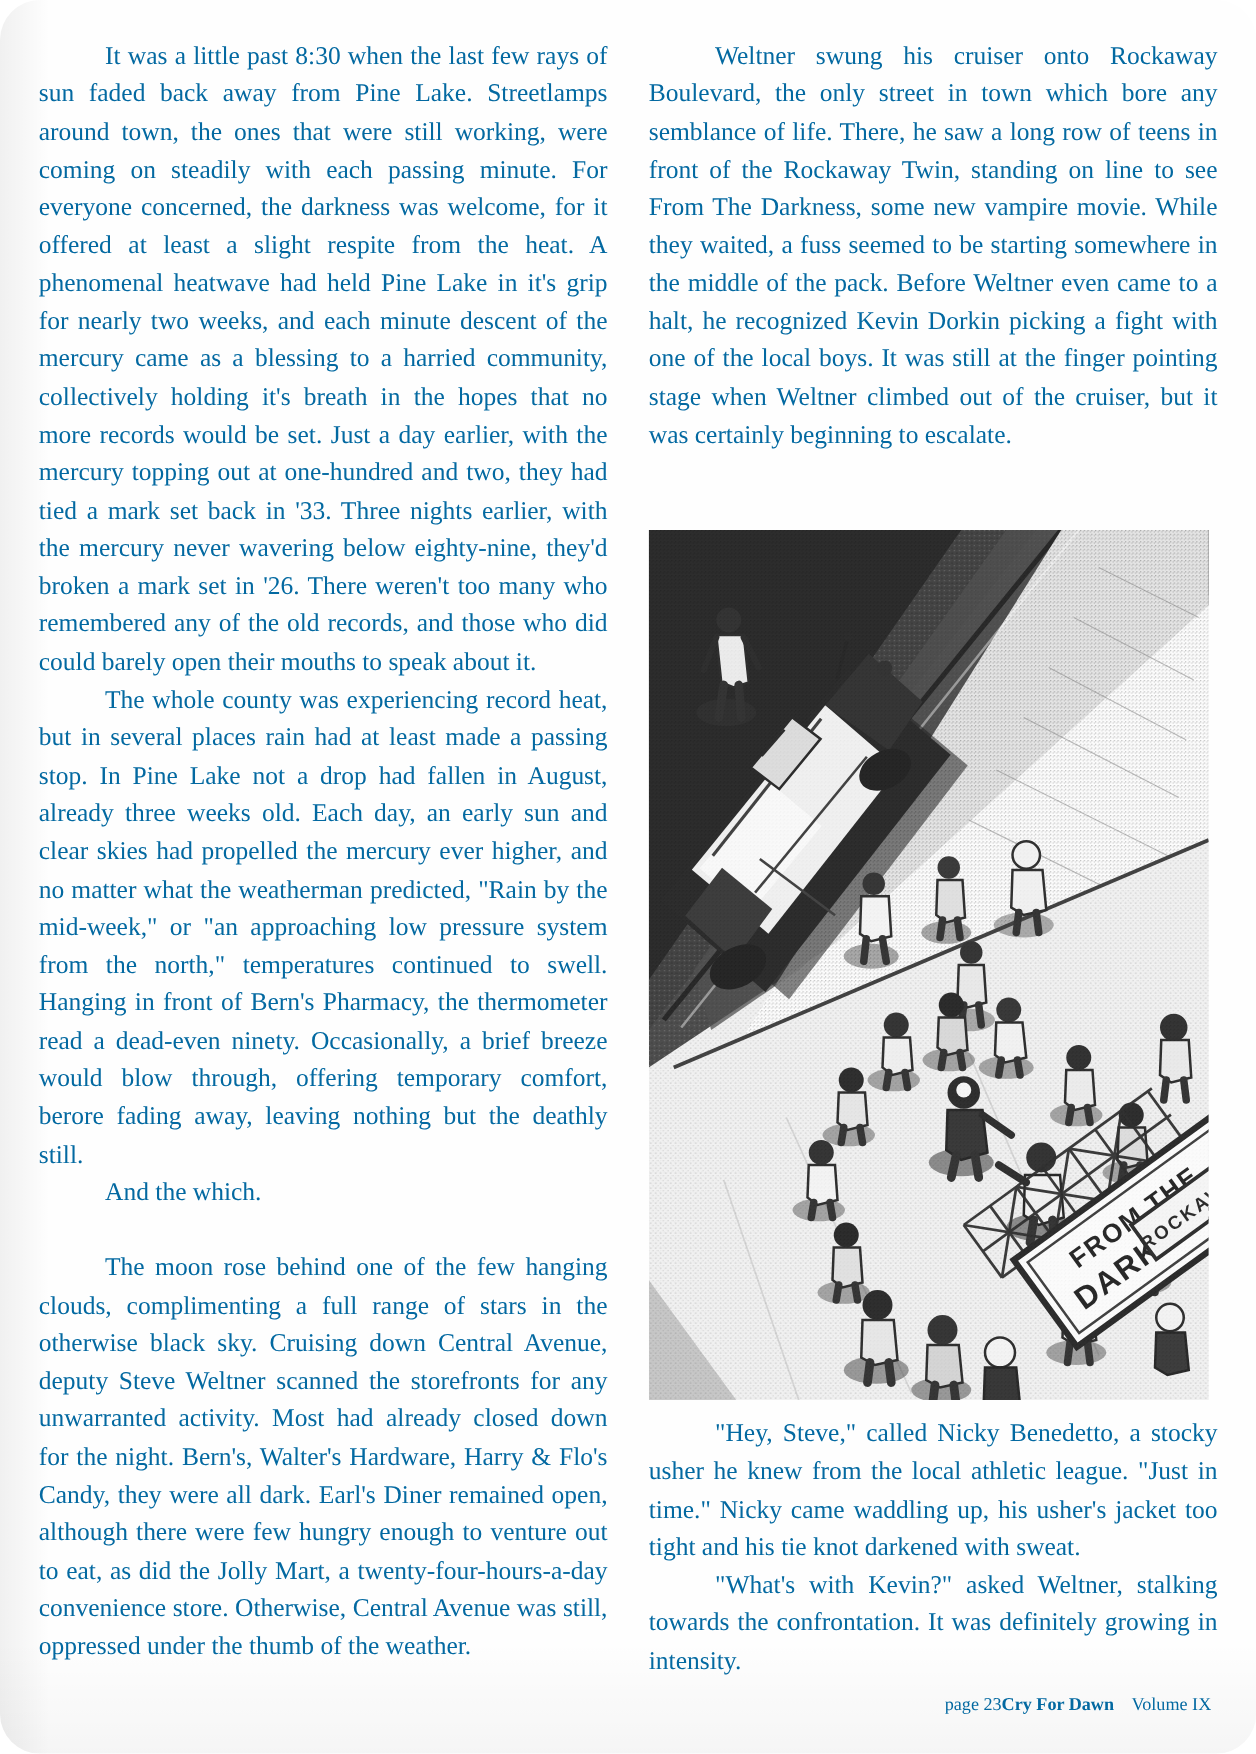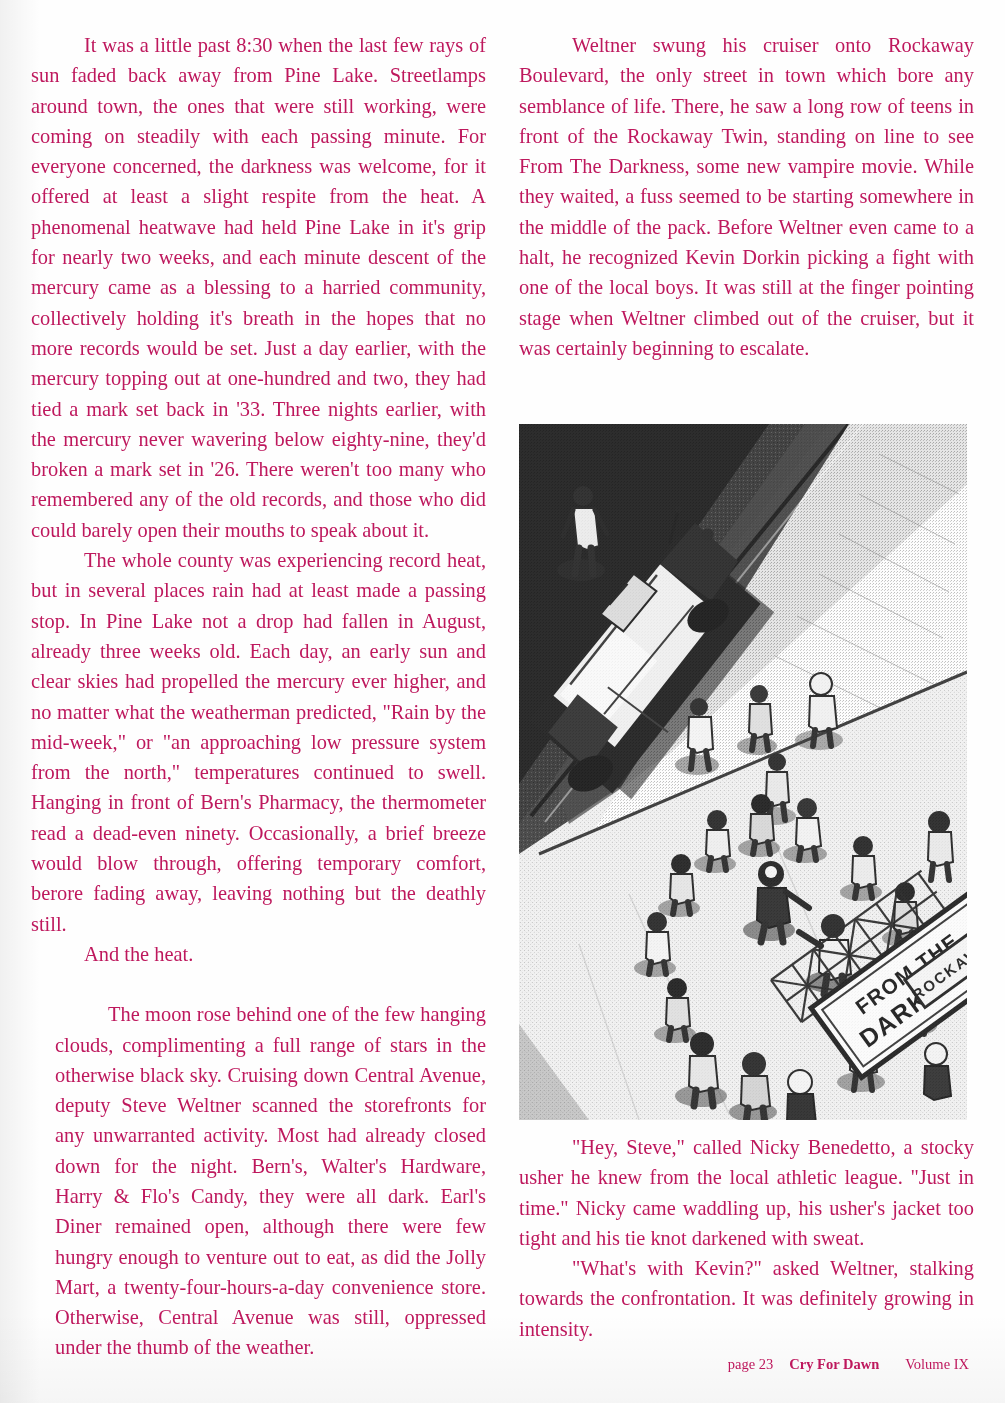--- a/index.html
+++ b/index.html
@@ -8,21 +8,22 @@
     padding: 0;
     background: #ffffff;
   }
   .page {
     position: relative;
     width: 1005px;
     height: 1403px;
     background: #fefefe;
     overflow: hidden;
     font-family: "Liberation Serif", "DejaVu Serif", serif;
-    color: #be185d;
+    color: #0369a1;
+    border-radius: 32px;
   }
   
   .scan-shadow-left {
     position: absolute;
     left: 0; top: 0;
     width: 40px; height: 1403px;
     background: linear-gradient(to right, rgba(0,0,0,0.055), rgba(0,0,0,0.0));
     pointer-events: none;
   }
   .scan-shadow-bottom {
@@ -43,21 +44,21 @@
     line-height: 30.3px;
     hyphens: none;
   }
   .col-left  { left: 31px;  }
   .col-right { left: 519px; }
 
   p {
     margin: 0;
     text-indent: 2.6em;
   }
-  p.gap-before { margin-top: 30px; margin-left: 24px; }
+  p.gap-before { margin-top: 30px; }
   .bold { font-weight: normal; }
 
   
   .illustration {
     position: absolute;
     left: 519px;
     top: 424px;
     width: 448px;
     height: 696px;
     background: #ffffff;
@@ -70,37 +71,37 @@
     position: absolute;
     left: 519px;
     top: 1355px;
     width: 450px;
     text-align: right;
     font-size: 14.5px;
     line-height: 18px;
     white-space: nowrap;
   }
   .footer .pg     { font-size: 14.5px; margin-top: 16px; }
-  .footer .title  { font-weight: bold; margin-left: 16px; }
-  .footer .vol    { margin-left: 26px; }
+  .footer .title  { font-weight: bold; }
+  .footer .vol    { margin-left: 14px; }
 </style>
 </head>
 <body>
 
 <div class="page">
 
   <div class="scan-shadow-left"></div>
   <div class="scan-shadow-bottom"></div>
 
   <div class="col col-left">
     <p>It was a little past 8:30 when the last few rays of sun faded back away from Pine Lake. Streetlamps around town, the ones that were still working, were coming on steadily with each passing minute. For everyone concerned, the darkness was welcome, for it offered at least a slight respite from the heat. A phenomenal heatwave had held Pine Lake in it's grip for nearly two weeks, and each minute descent of the mercury came as a blessing to a harried community, collectively holding it's breath in the hopes that no more records would be set. Just a day earlier, with the mercury topping out at one-hundred and two, they had tied a mark set back in '33. Three nights earlier, with the mercury never wavering below eighty-nine, they'd broken a mark set in '26. There weren't too many who remembered any of the old records, and those who did could barely open their mouths to speak about it.</p>
 
     <p>The whole county was experiencing record heat, but in several places rain had at least made a passing stop. In Pine Lake not a drop had fallen in August, already three weeks old. Each day, an early sun and clear skies had propelled the mercury ever higher, and no matter what the weatherman predicted, "Rain by the mid-week," or "an approaching low pressure system from the north," temperatures continued to swell. Hanging in front of Bern's Pharmacy, the thermometer read a dead-even ninety. Occasionally, a brief breeze would blow through, offering temporary comfort, berore fading away, leaving nothing but the deathly still.</p>
 
-    <p>And the heat.</p>
+    <p>And the which.</p>
 
     <p class="gap-before">The moon rose behind one of the few hanging clouds, complimenting a full range of stars in the otherwise black sky. Cruising down Central Avenue, deputy Steve Weltner scanned the storefronts for any unwarranted activity. Most had already closed down for the night. Bern's, Walter's Hardware, Harry &amp; Flo's Candy, they were all dark. Earl's Diner remained open, although there were few hungry enough to venture out to eat, as did the Jolly Mart, a twenty-four-hours-a-day convenience store. Otherwise, Central Avenue was still, oppressed under the thumb of the weather.</p>
   </div>
 
   <div class="col col-right">
     <p><span>Weltner swung his cruiser onto Rockaway Boulevard, the only street in town which bore any semblance of life. There, he saw a long row of teens in front of the Rockaway Twin, standing on line to see </span><span class="bold">From The Darkness</span><span>, some new vampire movie. While they waited, a fuss seemed to be starting somewhere in the middle of the pack. Before Weltner even came to a halt, he recognized Kevin Dorkin picking a fight with one of the local boys. It was still at the finger pointing stage when Weltner climbed out of the cruiser, but it was certainly beginning to escalate.</span></p>
   </div>
 
   <div class="illustration">
     <svg width="448" height="696" viewBox="0 0 448 696" xmlns="http://www.w3.org/2000/svg">

